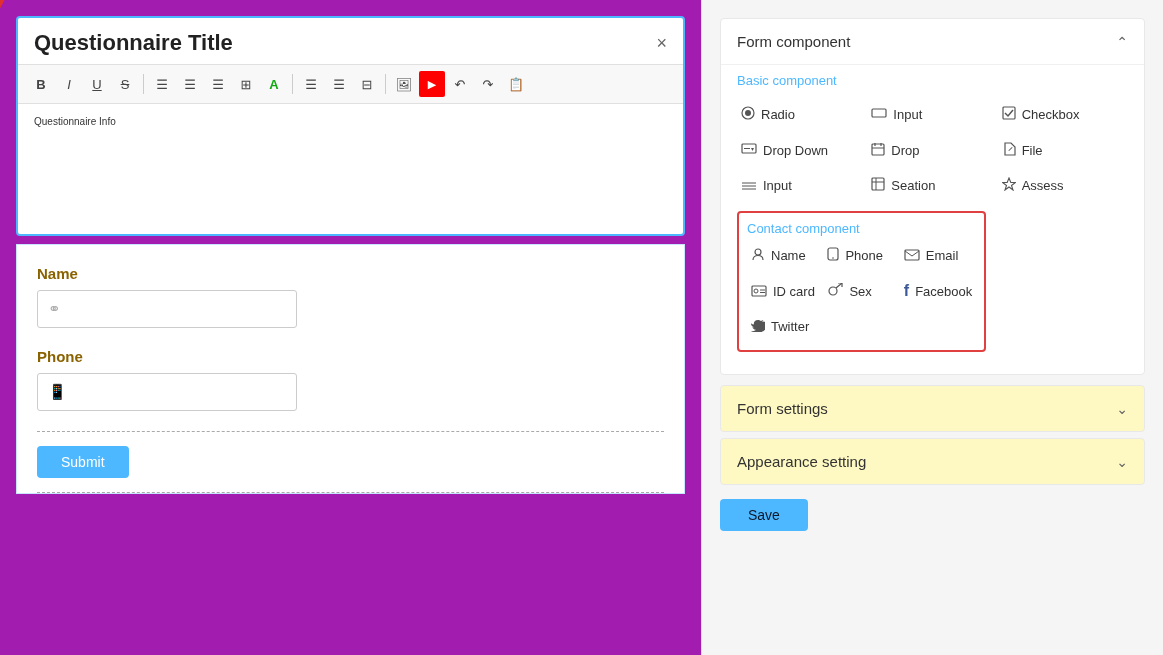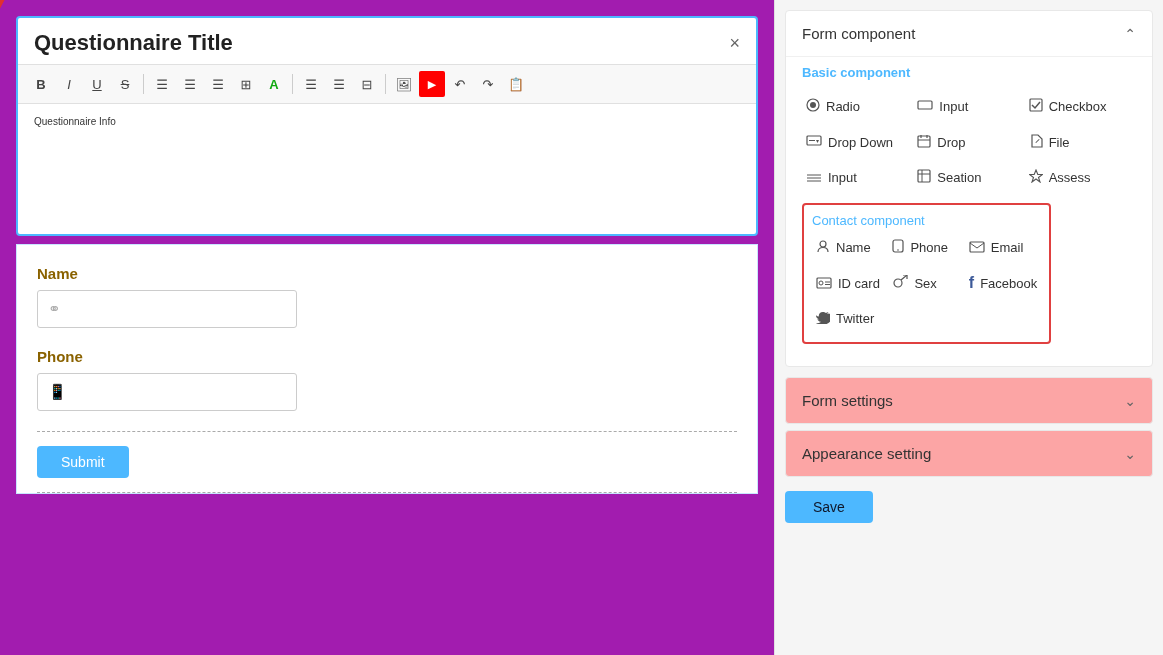--- a/index.html
+++ b/index.html
@@ -131,23 +131,23 @@
       color: white;
       border: none;
       border-radius: 4px;
       padding: 8px 24px;
       font-size: 14px;
       cursor: pointer;
     }
 
     
     .right-panel {
-      width: 389px;
+      width: 462px;
       background: #f5f5f5;
-      padding: 0;
+      padding: 8px;
       border-left: 1px solid #e0e0e0;
     }
 
     .panel-section {
       background: white;
       margin: 10px;
       border-radius: 4px;
       border: 1px solid #e8e8e8;
     }
 
@@ -169,21 +169,21 @@
 
     .panel-section-body {
       padding: 8px 16px 14px;
       border-top: 1px solid #f0f0f0;
     }
 
     .basic-component-label {
       color: #4db8ff;
       font-size: 13px;
       margin-bottom: 10px;
-      font-weight: 700;
+      font-weight: 400;
     }
 
     .component-grid {
       display: grid;
       grid-template-columns: 1fr 1fr 1fr;
       gap: 4px 0;
     }
 
     .component-item {
       display: flex;
@@ -239,21 +239,21 @@
 
     .collapsed-section {
       margin: 6px 10px;
     }
 
     .collapsed-header {
       display: flex;
       justify-content: space-between;
       align-items: center;
       padding: 14px 16px;
-      background: #fca5a5;
+      background: #fef9c3;
       border: 1px solid #e8e8e8;
       border-radius: 4px;
       cursor: pointer;
       font-size: 15px;
       font-weight: 500;
       color: #333;
     }
 
     
     .red-arrow {

